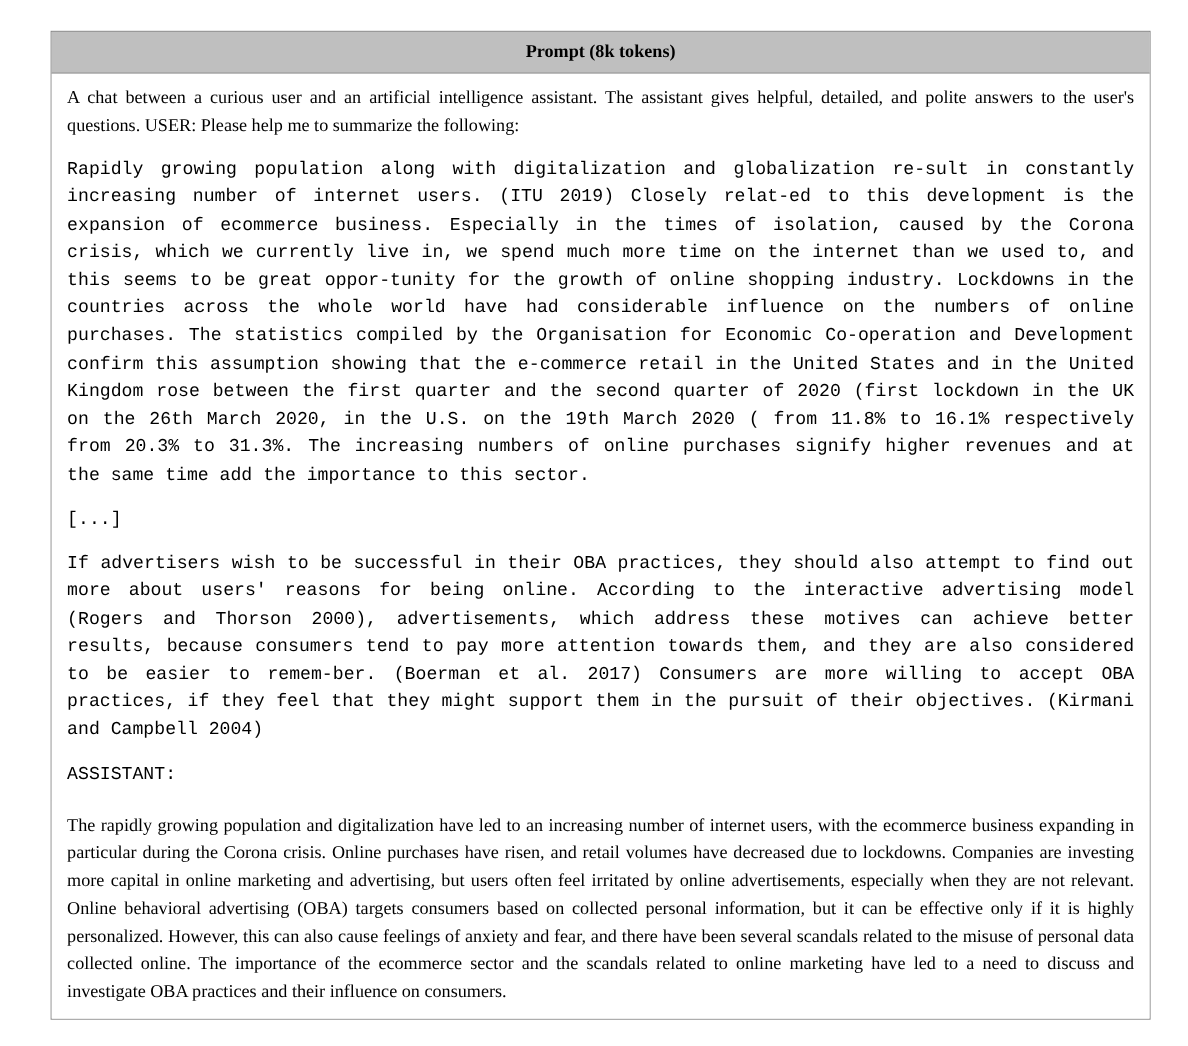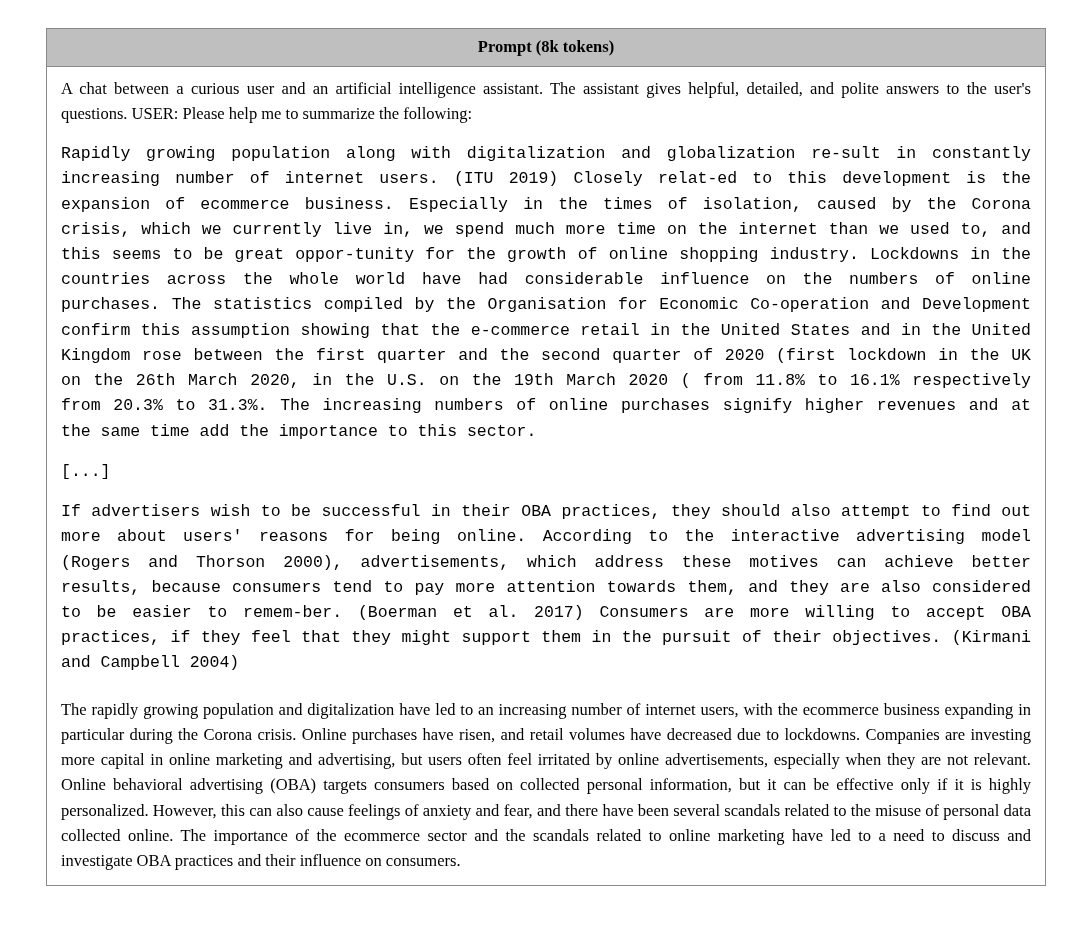--- a/index.html
+++ b/index.html
@@ -84,20 +84,21 @@
 
   <div class="figure-box">
 
     <div class="section-header">Prompt (8k tokens)</div>
 
     <div class="body-block">
       <p class="tight">A chat between a curious user and an artificial intelligence assistant. The assistant gives helpful, detailed, and polite answers to the user's questions. USER: Please help me to summarize the following:</p>
       <p class="tight">Rapidly growing population along with digitalization and globalization re-sult in constantly increasing number of internet users. (ITU 2019) Closely relat-ed to this development is the expansion of ecommerce business. Especially in the times of isolation, caused by the Corona crisis, which we currently live in, we spend much more time on the internet than we used to, and this seems to be great oppor-tunity for the growth of online shopping industry. Lockdowns in the countries across the whole world have had considerable influence on the numbers of online purchases. The statistics compiled by the Organisation for Economic Co-operation and Development confirm this assumption showing that the e-commerce retail in the United States and in the United Kingdom rose between the first quarter and the second quarter of 2020 (first lockdown in the UK on the 26th March 2020, in the U.S. on the 19th March 2020 ( from 11.8% to 16.1% respectively from 20.3% to 31.3%. The increasing numbers of online purchases signify higher revenues and at the same time add the importance to this sector.</p>
       <p class="tight para-ellipsis">[...]</p>
       <p class="tight">If advertisers wish to be successful in their OBA practices, they should also attempt to find out more about users' reasons for being online. According to the interactive advertising model (Rogers and Thorson 2000), advertisements, which address these motives can achieve better results, because consumers tend to pay more attention towards them, and they are also considered to be easier to remem-ber. (Boerman et al. 2017) Consumers are more willing to accept OBA practices, if they feel that they might support them in the pursuit of their objectives. (Kirmani and Campbell 2004)</p>
+      <p class="tight assistant-line">ASSISTANT:</p>
     </div>
 
 
     <div class="body-block">
       <p class="tight">The rapidly growing population and digitalization have led to an increasing number of internet users, with the ecommerce business expanding in particular during the Corona crisis. Online purchases have risen, and retail volumes have decreased due to lockdowns. Companies are investing more capital in online marketing and advertising, but users often feel irritated by online advertisements, especially when they are not relevant. Online behavioral advertising (OBA) targets consumers based on collected personal information, but it can be effective only if it is highly personalized. However, this can also cause feelings of anxiety and fear, and there have been several scandals related to the misuse of personal data collected online. The importance of the ecommerce sector and the scandals related to online marketing have led to a need to discuss and investigate OBA practices and their influence on consumers.</p>
     </div>
 
   </div>
 
 

